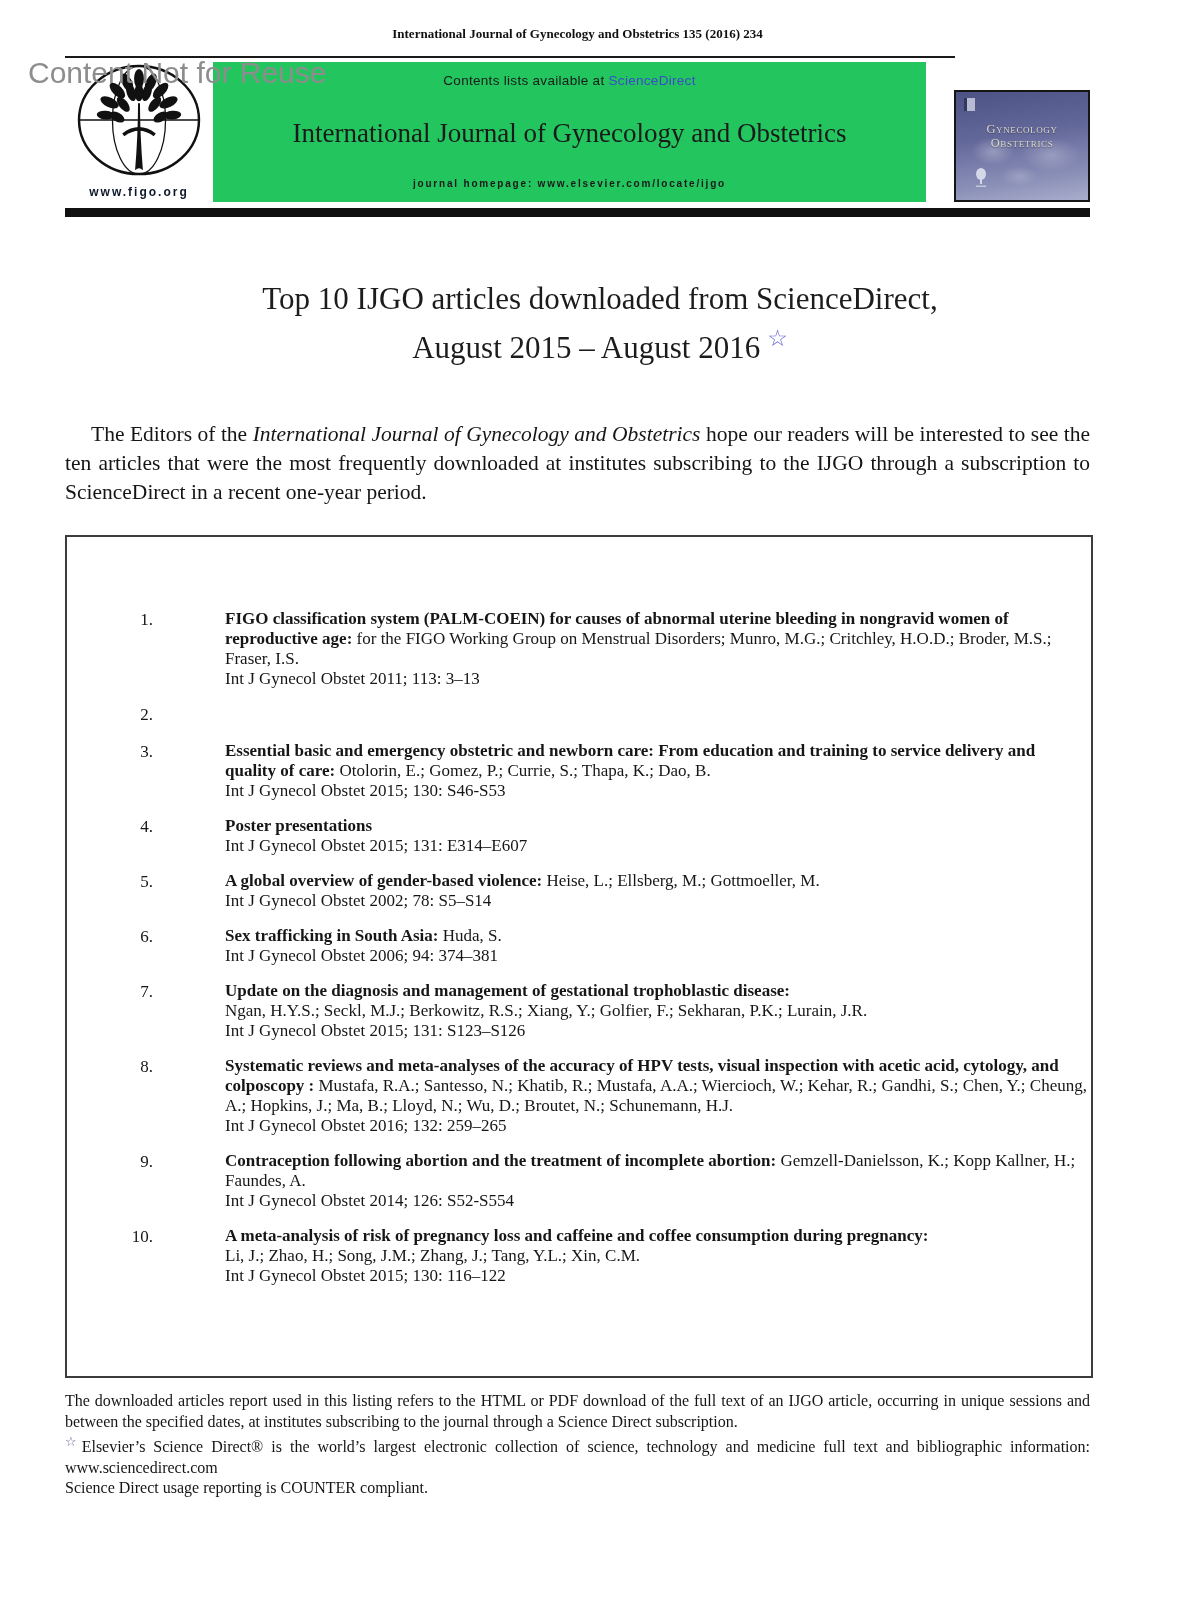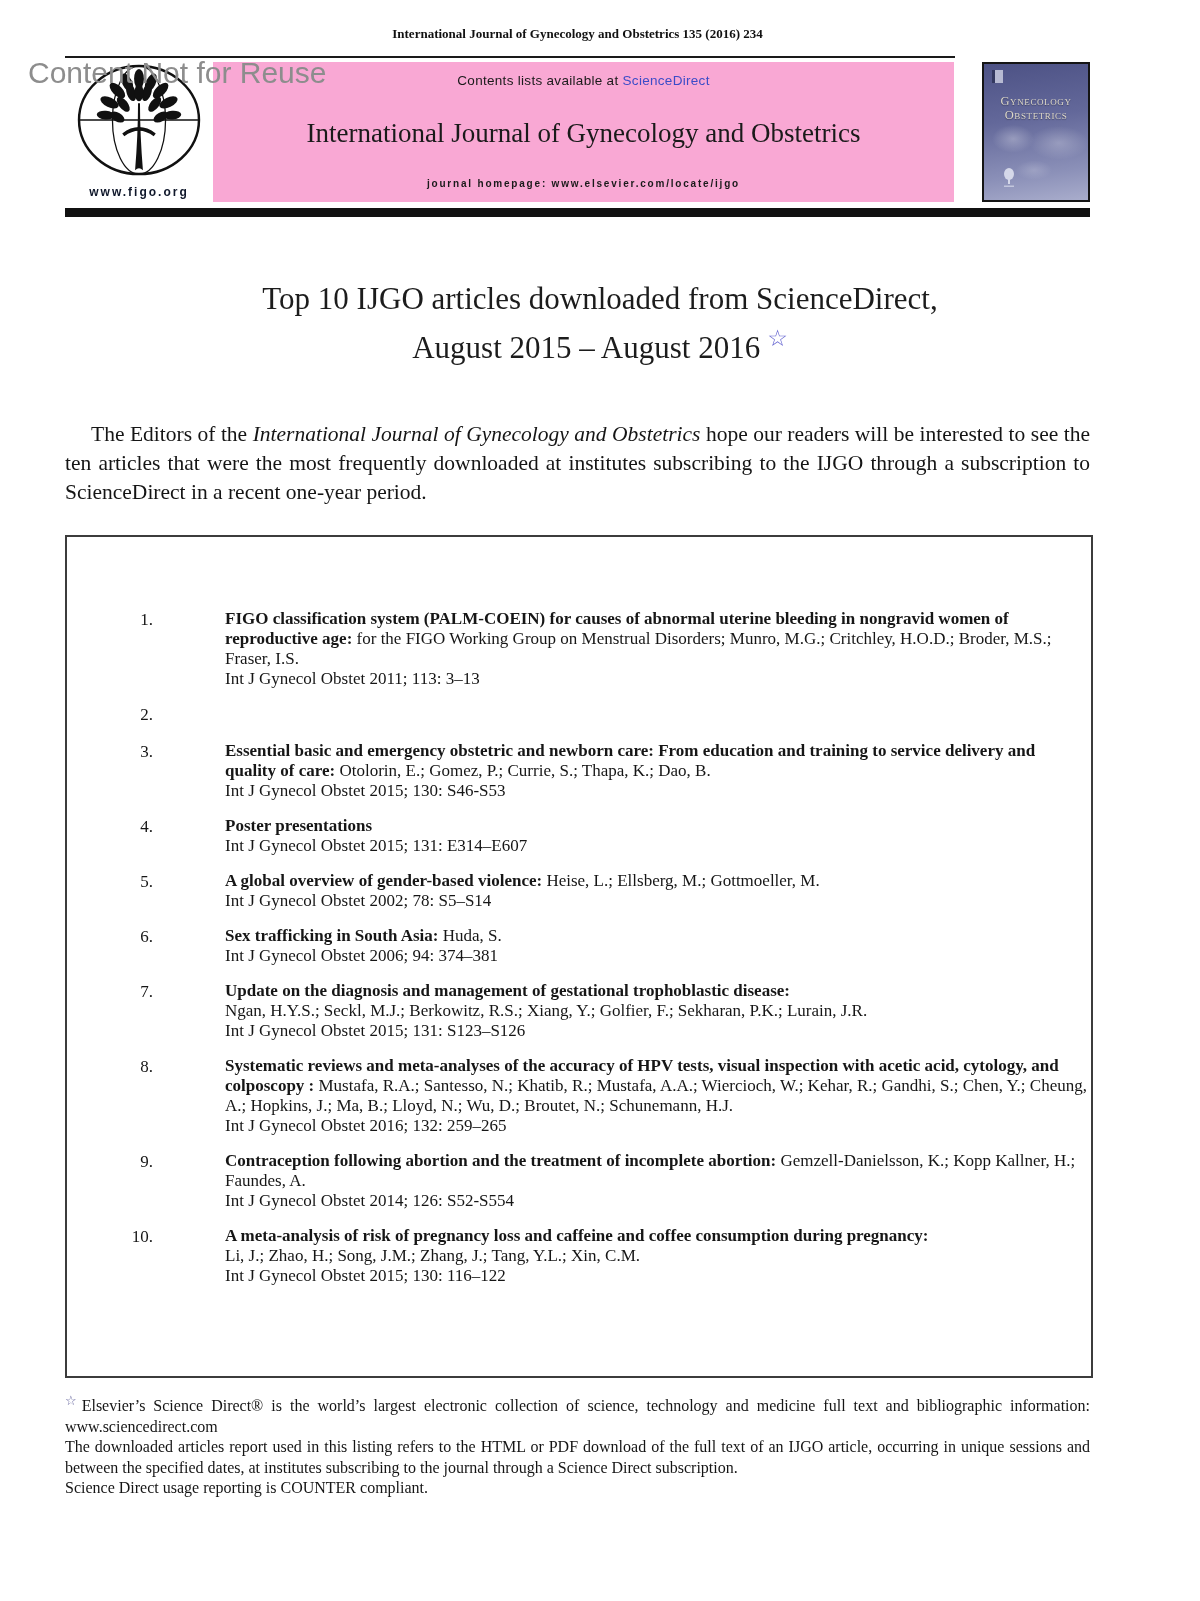--- a/index.html
+++ b/index.html
@@ -27,39 +27,40 @@
   .masthead { margin: 14px 110px 0 65px; }
   .mast-rule { height: 2px; background: #1a1a1a; margin-right: 135px; }
   .mast-row { display: flex; margin-top: 4px; height: 140px; }
   .figo-block { width: 148px; flex: none; text-align: center; padding-top: 2px; }
   .figo-url {
     font-family: "Liberation Sans", sans-serif;
     font-size: 12px; font-weight: bold; letter-spacing: 2px;
     color: #0f172a; margin-top: 1px;
   }
   .mast-center {
-    flex: 1; background: #f9a8d4; margin-right: 28px;
+    flex: 1; background: #22c55e; margin-right: 28px;
     display: flex; flex-direction: column; justify-content: space-between;
     text-align: center; padding: 11px 0 13px;
   }
   .contents-line {
     font-family: "Liberation Sans", sans-serif;
     font-size: 13.5px; color: #1a1a1a; letter-spacing: 0.3px;
   }
   .sd-link { color: #3b4cc8; text-decoration: none; cursor: pointer; }
   .mast-title { font-size: 27px; color: #1a1a1a; }
   .homepage-line {
     font-family: "Liberation Sans", sans-serif;
     font-size: 10px; font-weight: 600; letter-spacing: 1.8px; color: #1a1a1a;
   }
   .cover {
-    width: 108px; flex: none; position: relative;
+    width: 136px; flex: none; position: relative;
     border: 2px solid #151515;
     background: linear-gradient(172deg, #4d5285 0%, #63689a 40%, #8b90b8 78%, #a9adcc 100%);
     overflow: hidden;
+    margin-top: 28px;
   }
   .cover-map {
     position: absolute; inset: 0;
     background:
       radial-gradient(ellipse 30px 20px at 28% 55%, rgba(255,255,255,.28), transparent 70%),
       radial-gradient(ellipse 42px 24px at 72% 58%, rgba(255,255,255,.24), transparent 70%),
       radial-gradient(ellipse 26px 14px at 48% 78%, rgba(255,255,255,.18), transparent 70%);
   }
   .cover-mark {
     position: absolute; top: 6px; left: 8px;
@@ -251,16 +252,16 @@
     <span class="num">10.</span>
     <div class="item-body">
       <span class="item-title">A meta-analysis of risk of pregnancy loss and caffeine and coffee consumption during pregnancy:</span><span class="item-authors block">Li, J.; Zhao, H.; Song, J.M.; Zhang, J.; Tang, Y.L.; Xin, C.M.</span>
       <div class="item-citation">Int J Gynecol Obstet 2015; 130: 116–122</div>
     </div>
   </li>
 </ol>
 </div>
 
 <div class="footnote">
+  <p>The downloaded articles report used in this listing refers to the HTML or PDF download of the full text of an IJGO article, occurring in unique sessions and between the specified dates, at institutes subscribing to the journal through a Science Direct subscription.</p>
   <p><span class="fn-star">☆</span><span>Elsevier’s Science Direct® is the world’s largest electronic collection of science, technology and medicine full text and bibliographic information: www.sciencedirect.com</span></p>
-  <p>The downloaded articles report used in this listing refers to the HTML or PDF download of the full text of an IJGO article, occurring in unique sessions and between the specified dates, at institutes subscribing to the journal through a Science Direct subscription.</p>
   <p>Science Direct usage reporting is COUNTER compliant.</p>
 </div>
 
 </body></html>

